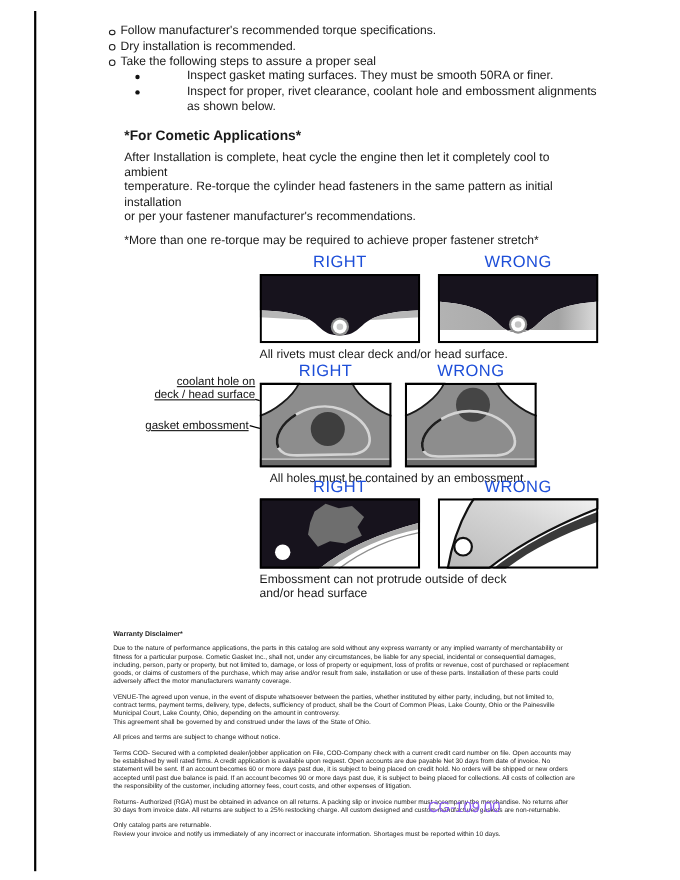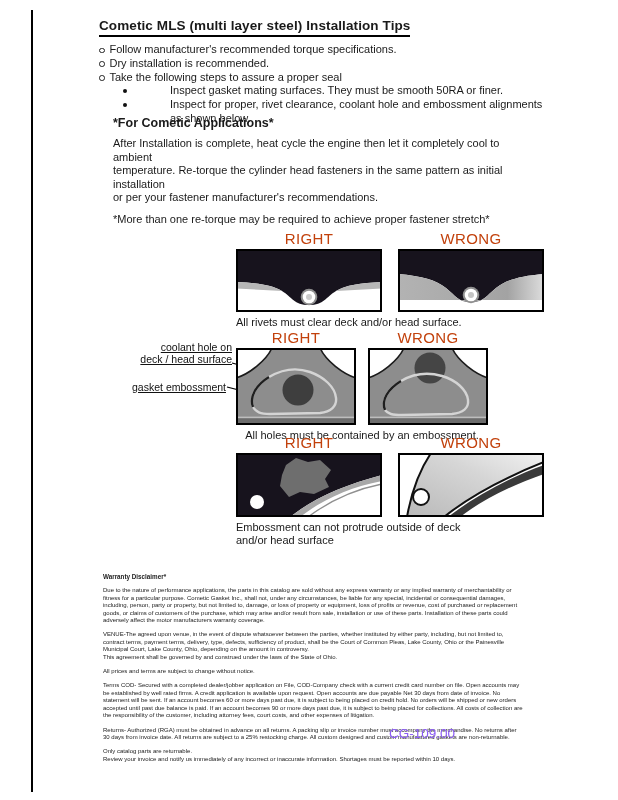--- a/index.html
+++ b/index.html
@@ -21,21 +21,21 @@
   .diesel{position:absolute;left:113px;top:117px;width:424px;font-size:11px;line-height:13.4px;}
   .diesel .heading{font-size:12.5px;font-weight:bold;margin-bottom:7px;}
   .diesel p{margin:0 0 9px 0;white-space:pre-line;}
 
   
   .diagram-row{position:absolute;display:flex;flex-direction:column;}
   .row1{left:236px;top:230px;width:308px;}
   .row2{left:236px;top:329px;width:252px;}
   .row3{left:236px;top:434px;width:308px;}
   .labels{display:flex;gap:16px;margin-bottom:2px;}
-  .labels .lab{font-size:15px;color:#c2410c;text-align:center;letter-spacing:.4px;}
+  .labels .lab{font-size:15px;color:#1d4ed8;text-align:center;letter-spacing:.4px;}
   .row1 .lab,.row3 .lab{width:146px;}
   .row2 .lab{width:120px;}
   .row2 .labels{gap:12px;}
   .boxes{display:flex;gap:16px;}
   .row2 .boxes{gap:12px;}
   .boxes svg{display:block;}
   .caption{font-size:11px;line-height:12.5px;margin-top:4px;white-space:pre-line;}
   .row2 .caption{text-align:center;}
 
   .side-label{position:absolute;font-size:10.5px;line-height:12px;text-align:right;white-space:pre-line;color:#111;text-decoration:underline;}
@@ -50,21 +50,20 @@
 
   .footer-code{position:absolute;left:389px;top:726px;font-size:13.5px;color:#8b5cf6;}
 </style>
 </head>
 <body>
 
 <div class="page">
   <div class="left-rule"></div>
 
   <div class="header">
-    <div class="title">Cometic MLS (multi layer steel) Installation Tips</div>
     <div class="bullets">
       <div class="bullet">
         <span class="marker-circle"></span>
         <span>Follow manufacturer's recommended torque specifications.</span>
       </div>
       <div class="bullet">
         <span class="marker-circle"></span>
         <span>Dry installation is recommended.</span>
       </div>
       <div class="bullet">

